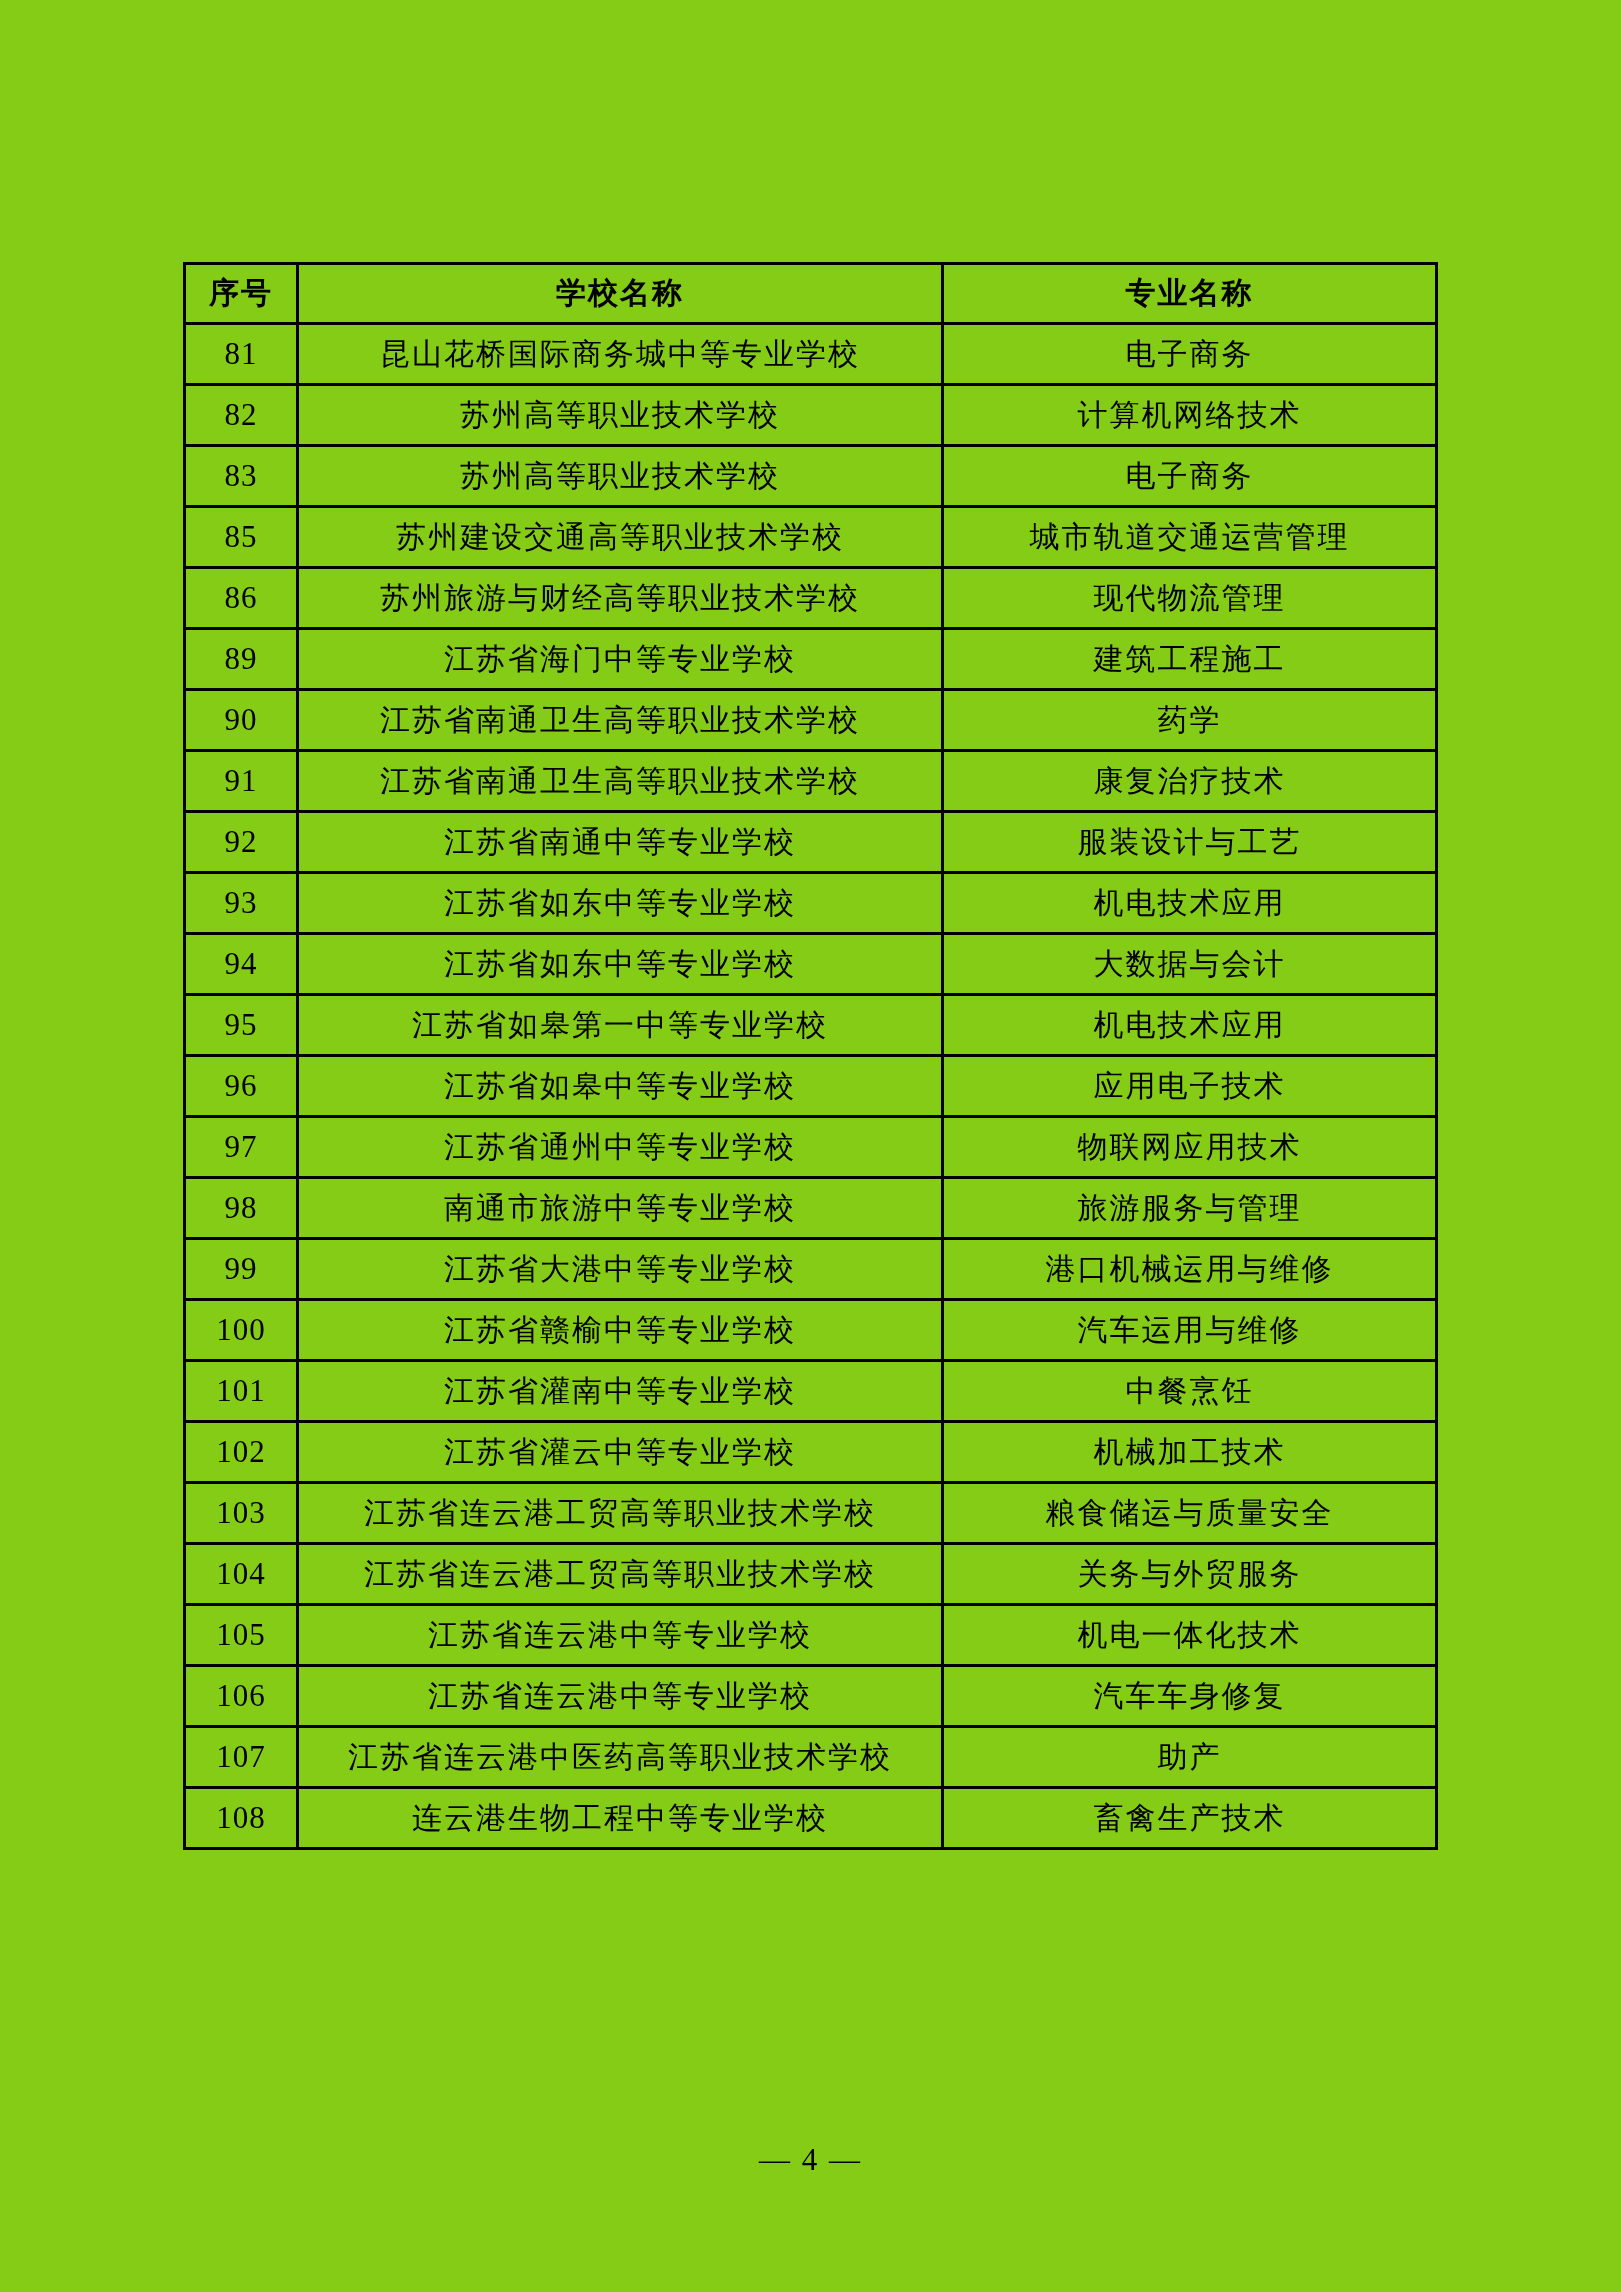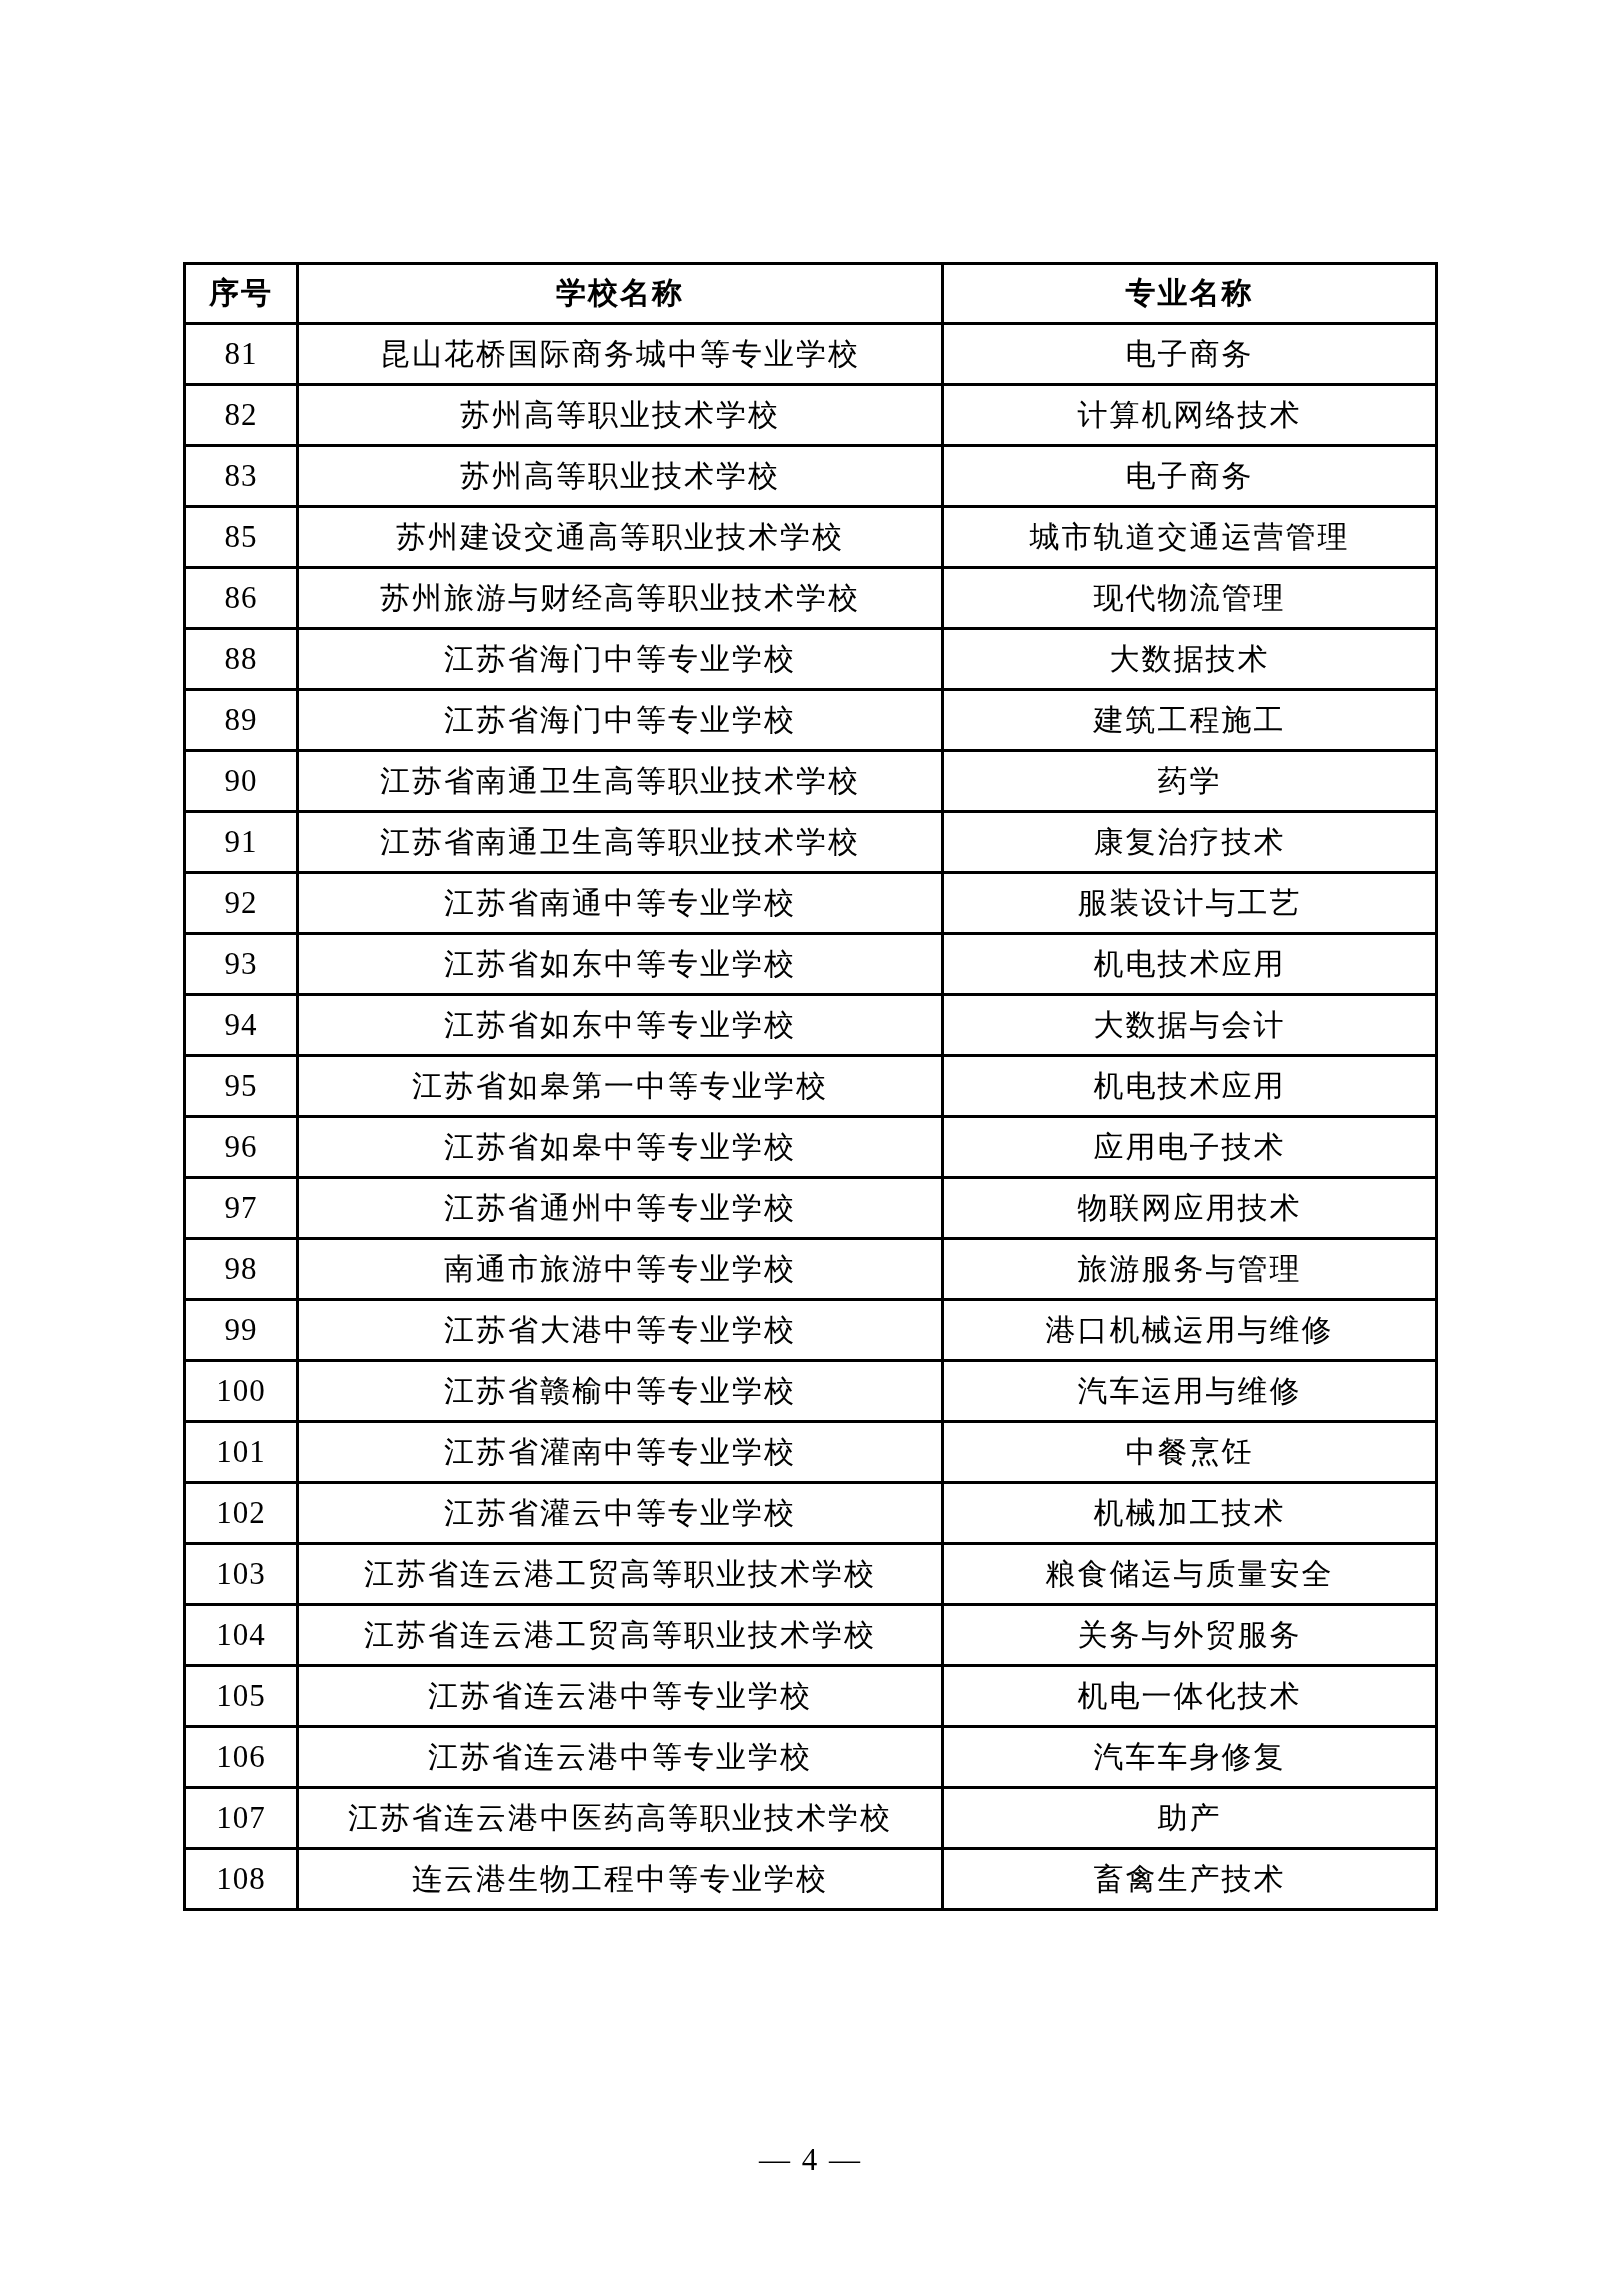--- a/index.html
+++ b/index.html
@@ -5,21 +5,21 @@
   html, body {
     margin: 0;
     padding: 0;
     background: #888;
   }
   .page {
     position: relative;
     width: 1621px;
     height: 2293px;
     margin: 0 auto;
-    background: #ffffff;
+    background: #84cc16;
     font-family: "Liberation Serif", "DejaVu Serif", serif;
     color: #000;
     text-decoration: underline;
   }
   .doc-table {
     position: absolute;
     left: 183px;
     top: 262px;
     width: 1252px;
     border-collapse: collapse;
@@ -108,25 +108,20 @@
     <td>城市轨道交通运营管理</td>
   </tr>
 
   <tr>
     <td class="num">86</td>
     <td>苏州旅游与财经高等职业技术学校</td>
     <td>现代物流管理</td>
   </tr>
 
 
-  <tr>
-    <td class="num">88</td>
-    <td>江苏省海门中等专业学校</td>
-    <td>大数据技术</td>
-  </tr>
 
   <tr>
     <td class="num">89</td>
     <td>江苏省海门中等专业学校</td>
     <td>建筑工程施工</td>
   </tr>
 
   <tr>
     <td class="num">90</td>
     <td>江苏省南通卫生高等职业技术学校</td>

